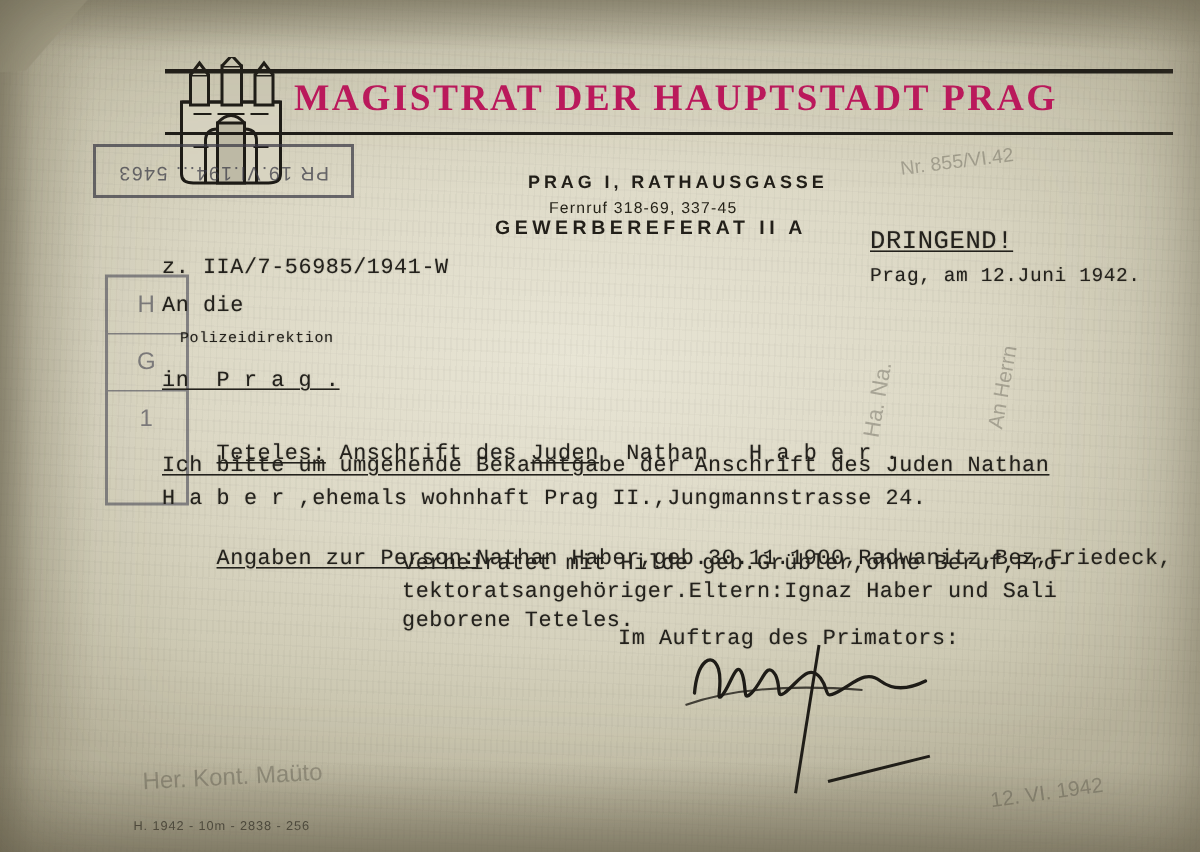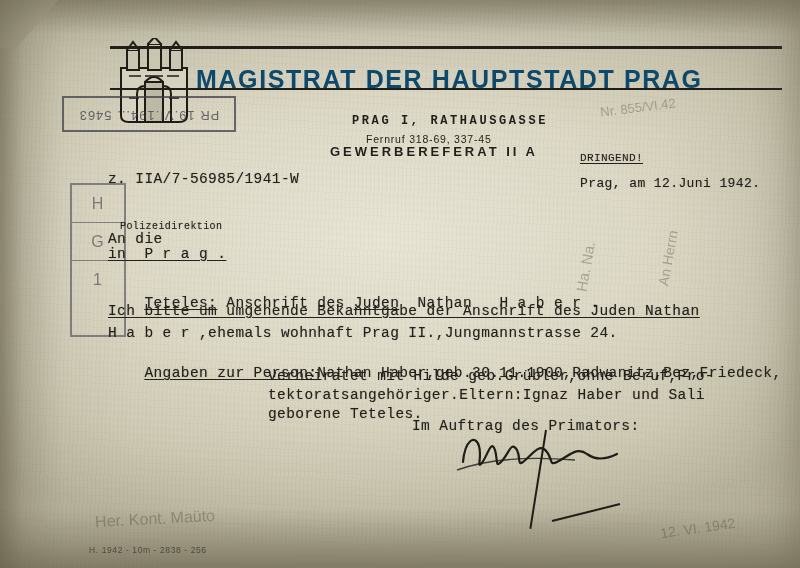--- a/index.html
+++ b/index.html
@@ -80,41 +80,41 @@
     left: 110px; top: 46px; width: 672px; height: 3px;
     background: #1f1d18;
   }
   .header-rule2 {
     position: absolute;
     left: 110px; top: 88px; width: 672px; height: 2px;
     background: #1f1d18;
   }
   .title {
     position: absolute;
-    left: 196px; top: 65px;
-    font-family: Liberation Sans, sans-serif;
+    left: 196px; top: 52px;
+    font-family: Liberation Serif, serif;
     font-weight: bold;
     font-size: 25px;
     letter-spacing: 1.6px;
-    color: #0c4a6e;
+    color: #be185d;
   }
   .subtitle1 {
     position: absolute;
     left: 330px; top: 97px;
     font-family: "Liberation Sans", sans-serif;
     font-weight: bold;
     font-size: 13px;
     letter-spacing: 3px;
     color: #221f19;
     margin-top: 47px;
   }
   .subtitle2 {
     position: absolute;
     left: 352px; top: 114px;
-    font-family: Liberation Mono, monospace;
+    font-family: Liberation Sans, sans-serif;
     font-weight: bold;
     font-size: 12px;
     letter-spacing: 2.6px;
     color: #221f19;
   }
   .subtitle3 {
     position: absolute;
     left: 366px; top: 133px;
     font-family: "Liberation Sans", sans-serif;
     font-size: 10.5px;
@@ -239,26 +239,26 @@
   <div class="subtitle2">PRAG I, RATHAUSGASSE</div>
   <div class="subtitle3">Fernruf 318-69, 337-45</div>
 
   <div class="stamp-date">PR 19.VI.194...  5463</div>
   <div class="stamp-block">
     <div class="cell">H</div>
     <div class="cell">G</div>
     <div class="cell">1</div>
   </div>
 
-  <div class="typed u" style="left:580px; top:152px; font-size:11px;">DRINGEND!</div>
+  <div class="typed u" style="left:580px; top:152px; font-size:17px;">DRINGEND!</div>
 
   <div class="typed" style="left:108px; top:171px; font-size:14.5px;">z. IIA/7-56985/1941-W</div>
   <div class="typed" style="left:580px; top:176px; font-size:13px;">Prag, am 12.Juni 1942.</div>
 
-  <div class="typed" style="left:108px; top:196px; font-size:14.5px;margin-top:35px;">An die</div>
+  <div class="typed" style="left:108px; top:196px; font-size:14.5px;">An die</div>
   <div class="typed" style="left:120px; top:221px; font-size:10px;">Polizeidirektion</div>
   <div class="typed u" style="left:108px; top:246px; font-size:14.5px;text-align:right;">in  P r a g .</div>
 
   <div class="typed" style="left:108px; top:279px; font-size:14.5px;">
     <span class="u">Teteles:</span><span> Anschrift des </span><span class="u">Juden</span><span>  Nathan   H a b e r .</span>
   </div>
 
   <div class="typed u" style="left:108px; top:303px; font-size:14.5px;">Ich bitte um umgehende Bekanntgabe der Anschrift des Juden Nathan</div>
   <div class="typed" style="left:108px; top:325px; font-size:14.5px;">H a b e r ,ehemals wohnhaft Prag II.,Jungmannstrasse 24.</div>
 

